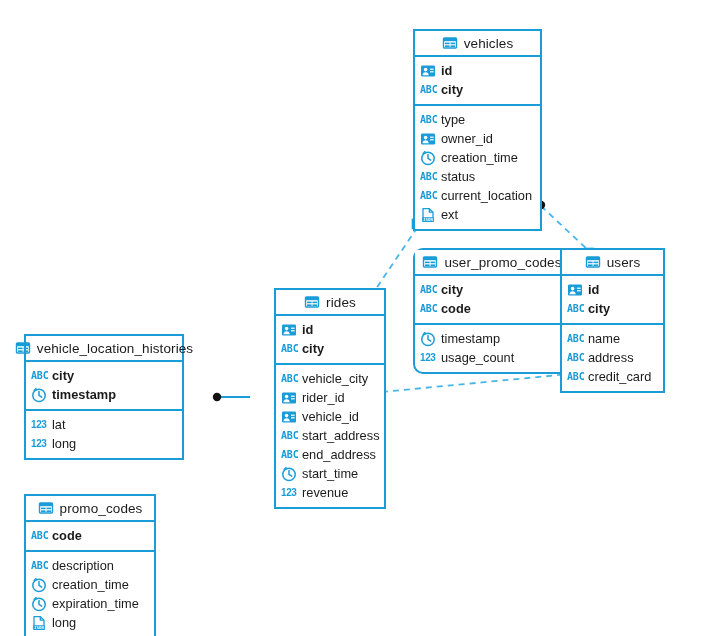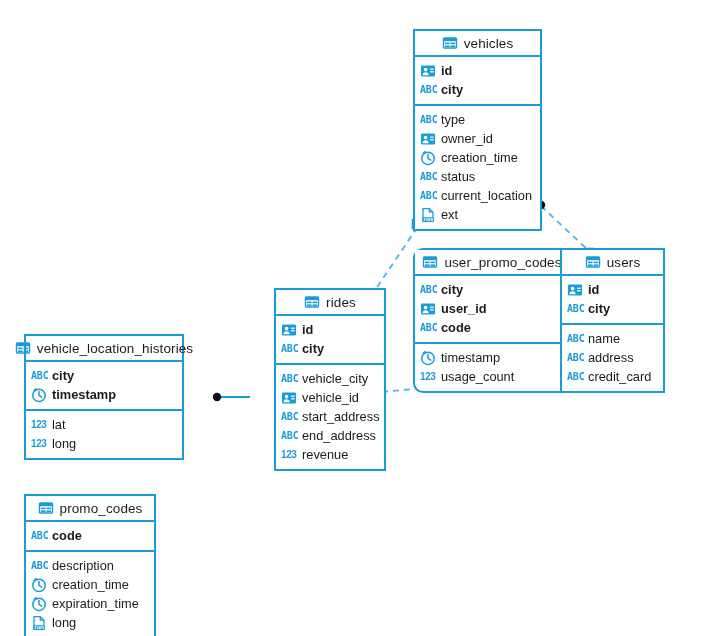--- a/index.html
+++ b/index.html
@@ -237,32 +237,20 @@
             </svg>
           </span>
           <span class="table-title">user_promo_codes</span>
         </div>
         <div class="section pk">
           <div class="field-row key">
             <span class="abc-ico">ABC</span>
             <span class="field-name">city</span>
           </div>
           <div class="field-row key">
-            <span class="ico">
-              <svg width="16" height="16" viewBox="0 0 16 16">
-                <rect x="1" y="2.5" width="14" height="11" rx="1.2" fill="#1a9cd8"></rect>
-                <circle cx="5.6" cy="6.6" r="1.8" fill="#ffffff"></circle>
-                <path d="M2.5 12.2c0-1.9 1.4-3 3.1-3s3.1 1.1 3.1 3z" fill="#ffffff"></path>
-                <rect x="10" y="5.6" width="3.7" height="1.2" fill="#ffffff"></rect>
-                <rect x="10" y="8.2" width="3.7" height="1.2" fill="#ffffff"></rect>
-              </svg>
-            </span>
-            <span class="field-name">user_id</span>
-          </div>
-          <div class="field-row key">
             <span class="abc-ico">ABC</span>
             <span class="field-name">code</span>
           </div>
         </div>
         <div class="section">
           <div class="field-row">
             <span class="ico">
               <svg width="16" height="16" viewBox="0 0 16 16">
                 <circle cx="8" cy="8.4" r="6.2" fill="none" stroke="#1a9cd8" stroke-width="1.5"></circle>
                 <path d="M8 4.6 L8 8.4 L10.7 10.2" fill="none" stroke="#1a9cd8" stroke-width="1.5" stroke-linecap="round"></path>
@@ -364,29 +352,51 @@
           <div class="field-row">
             <span class="ico">
               <svg width="16" height="16" viewBox="0 0 16 16">
                 <rect x="1" y="2.5" width="14" height="11" rx="1.2" fill="#1a9cd8"></rect>
                 <circle cx="5.6" cy="6.6" r="1.8" fill="#ffffff"></circle>
                 <path d="M2.5 12.2c0-1.9 1.4-3 3.1-3s3.1 1.1 3.1 3z" fill="#ffffff"></path>
                 <rect x="10" y="5.6" width="3.7" height="1.2" fill="#ffffff"></rect>
                 <rect x="10" y="8.2" width="3.7" height="1.2" fill="#ffffff"></rect>
               </svg>
             </span>
+            <span class="field-name">rider_id</span>
+          </div>
+          <div class="field-row">
+            <span class="ico">
+              <svg width="16" height="16" viewBox="0 0 16 16">
+                <rect x="1" y="2.5" width="14" height="11" rx="1.2" fill="#1a9cd8"></rect>
+                <circle cx="5.6" cy="6.6" r="1.8" fill="#ffffff"></circle>
+                <path d="M2.5 12.2c0-1.9 1.4-3 3.1-3s3.1 1.1 3.1 3z" fill="#ffffff"></path>
+                <rect x="10" y="5.6" width="3.7" height="1.2" fill="#ffffff"></rect>
+                <rect x="10" y="8.2" width="3.7" height="1.2" fill="#ffffff"></rect>
+              </svg>
+            </span>
             <span class="field-name">vehicle_id</span>
           </div>
           <div class="field-row">
             <span class="abc-ico">ABC</span>
             <span class="field-name">start_address</span>
           </div>
           <div class="field-row">
             <span class="abc-ico">ABC</span>
             <span class="field-name">end_address</span>
+          </div>
+          <div class="field-row">
+            <span class="ico">
+              <svg width="16" height="16" viewBox="0 0 16 16">
+                <circle cx="8" cy="8.4" r="6.2" fill="none" stroke="#1a9cd8" stroke-width="1.5"></circle>
+                <path d="M8 4.6 L8 8.4 L10.7 10.2" fill="none" stroke="#1a9cd8" stroke-width="1.5" stroke-linecap="round"></path>
+                <path d="M3.1 3.4 L5 1.6" stroke="#1a9cd8" stroke-width="1.4" stroke-linecap="round"></path>
+              </svg>
+            </span>
+            <span class="field-name">start_time</span>
           </div>
           <div class="field-row">
             <span class="num-ico">123</span>
             <span class="field-name">revenue</span>
           </div>
         </div>
       </div>
       <div class="table-node" style="left: 24px; top: 334px; width: 160px;">
         <div class="table-header">
           <span class="ico">

